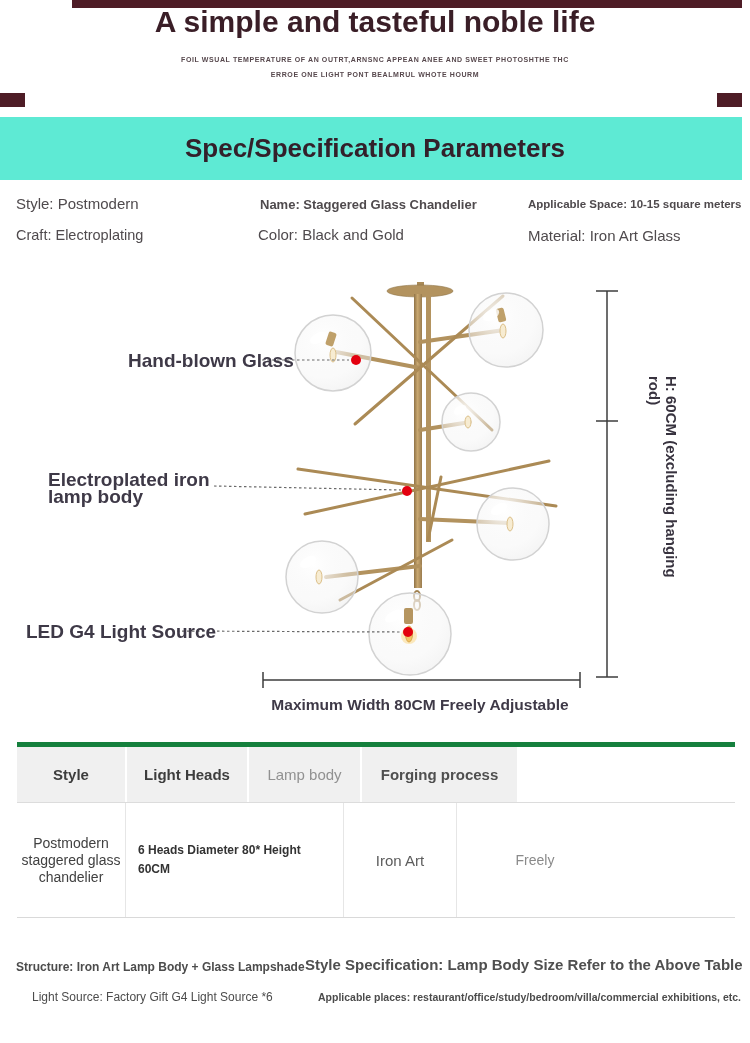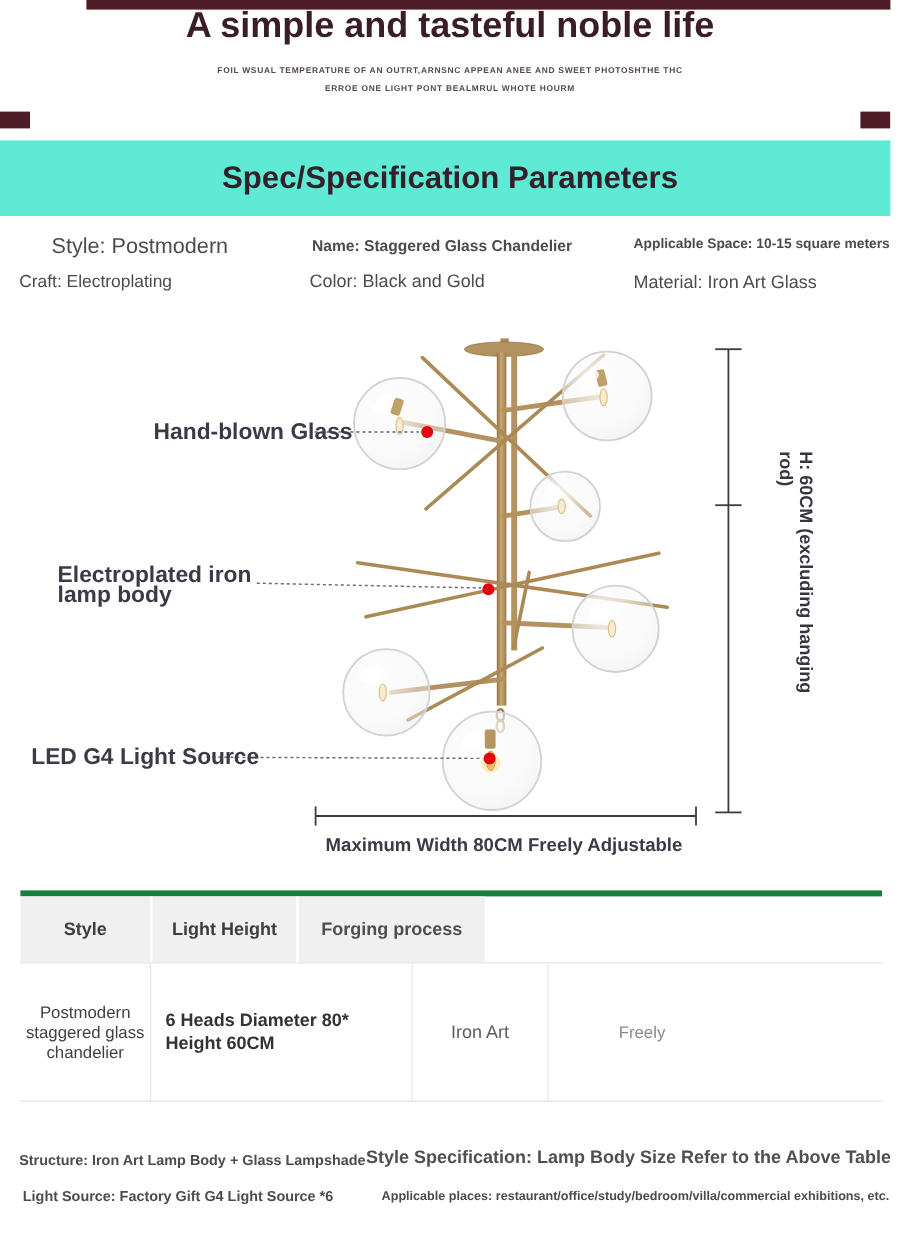--- a/index.html
+++ b/index.html
@@ -16,21 +16,21 @@
   .subtitle{left:0;top:52px;width:750px;text-align:center;font-size:7px;font-weight:700;
             color:#57484d;letter-spacing:0.6px;line-height:15px;}
 
   
   .spec-banner{left:0;top:117px;width:750px;height:63px;background:#5eead4;
                display:flex;align-items:center;justify-content:center;}
   .spec-banner-title{font-size:26px;font-weight:700;color:#33202a;}
 
   
   .spec{color:#4f4a4d;white-space:nowrap;}
-  .spec-style{left:16px;top:195px;font-size:18px;margin-left:27px;}
+  .spec-style{left:16px;top:195px;font-size:15px;}
   .spec-name{left:260px;top:197px;font-size:13px;font-weight:700;}
   .spec-space{left:528px;top:198px;font-size:11.5px;font-weight:600;}
   .spec-craft{left:16px;top:227px;font-size:14.5px;}
   .spec-color{left:258px;top:226px;font-size:15px;}
   .spec-material{left:528px;top:227px;font-size:15px;}
 
   
   .figure-svg{left:0;top:270px;}
   .fig-label{color:#3e3947;font-weight:700;font-size:19px;line-height:17px;}
   .lbl-hand{left:128px;top:352px;}
@@ -46,30 +46,30 @@
   .t-head{height:55px;border-bottom:1px solid #dcdcdc;}
   .t-body{height:114px;background:#fff;}
   .t-cell{display:flex;align-items:center;justify-content:center;text-align:center;box-sizing:border-box;}
   .hc{background:#f0f0f0;font-size:15px;font-weight:700;color:#3d3d3d;}
   .hc+.hc{border-left:2px solid #ffffff;}
   .bc+.bc{border-left:1px solid #e6e6e6;}
   .c1{width:108px;} .c2{width:218px;} .c3{width:122px;} .c4{width:113px;} .c5{width:157px;}
   .hc-lampbody{color:#919191;font-weight:400;}
   .hc-forging{color:#4f4f4f;}
   .bc1{font-size:14px;color:#414141;line-height:17px;padding:0 2px;}
-  .bc2{font-size:15px;font-weight:700;color:#333333;justify-content:flex-start;text-align:left;
+  .bc2{font-size:12px;font-weight:700;color:#333333;justify-content:flex-start;text-align:left;
        padding:0 12px;line-height:19px;}
   .bc3{font-size:15px;font-weight:600;color:#3a3a3a;}
   .bc4{font-size:15px;color:#5c5c5c;}
   .bc5{font-size:14px;color:#8a8a8a;}
 
   
   .note{color:#4c4c4c;white-space:nowrap;}
   .note-structure{left:16px;top:960px;font-size:12px;font-weight:700;}
-  .note-light{left:19px;top:990px;font-size:12px;font-weight:700;}
+  .note-light{left:32px;top:990px;font-size:12px;font-weight:400;}
   .note-style-spec{left:305px;top:956px;font-size:15px;font-weight:700;color:#4f4f4f;}
   .note-places{left:318px;top:991px;font-size:10.5px;font-weight:600;}
 </style>
 </head>
 <body>
 
 <div class="page">
 
   <div class="abs top-accent"></div>
   <div class="abs edge-mark-left"></div>
@@ -197,21 +197,22 @@
 
   <div class="abs fig-label lbl-hand">Hand-blown Glass</div>
   <div class="abs fig-label lbl-body">Electroplated iron lamp body</div>
   <div class="abs fig-label lbl-led">LED G4 Light Source</div>
   <div class="abs lbl-height">H: 60CM (excluding hanging rod)</div>
   <div class="abs fig-label lbl-width">Maximum Width 80CM Freely Adjustable</div>
 
   <div class="abs spec-table">
     <div class="t-row t-head">
       <div class="t-cell hc c1">Style</div>
-      <div class="t-cell hc c3">Light Height</div>
+      <div class="t-cell hc c3">Light Heads</div>
+      <div class="t-cell hc hc-lampbody c4">Lamp body</div>
       <div class="t-cell hc hc-forging c5">Forging process</div>
     </div>
     <div class="t-row t-body">
       <div class="t-cell bc bc1 c1">Postmodern staggered glass chandelier</div>
       <div class="t-cell bc bc2 c2">6 Heads Diameter 80* Height 60CM</div>
       <div class="t-cell bc bc4 c4">Iron Art</div>
       <div class="t-cell bc bc5 c5">Freely</div>
     </div>
   </div>
 

